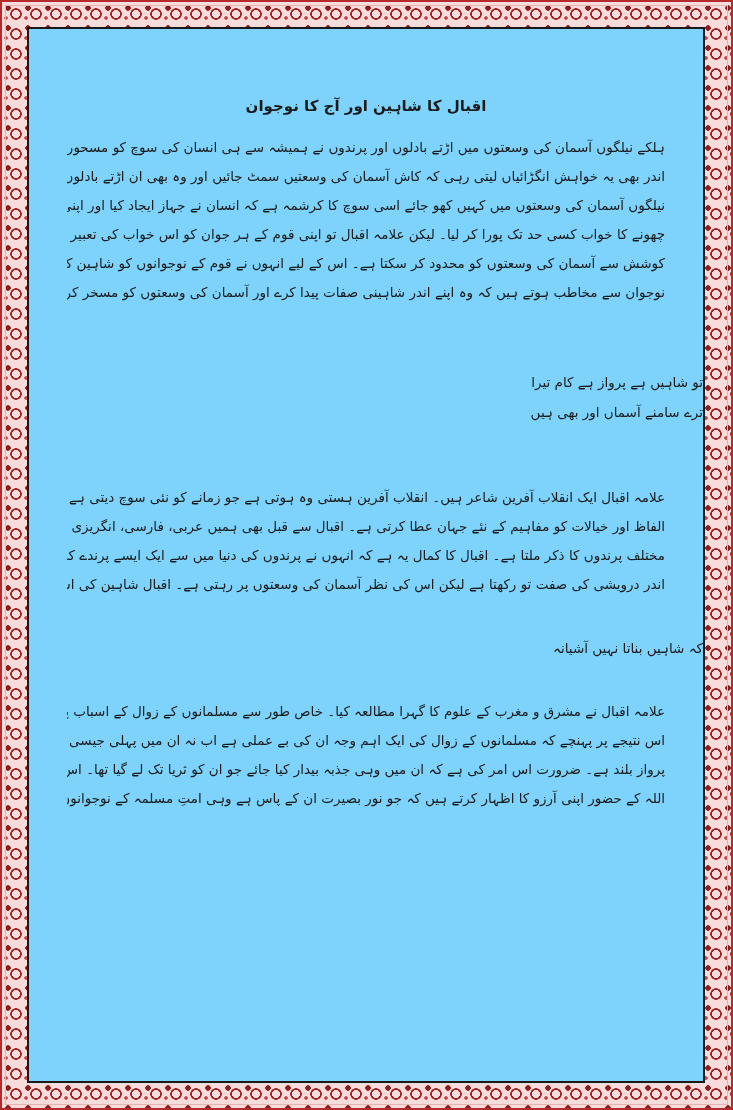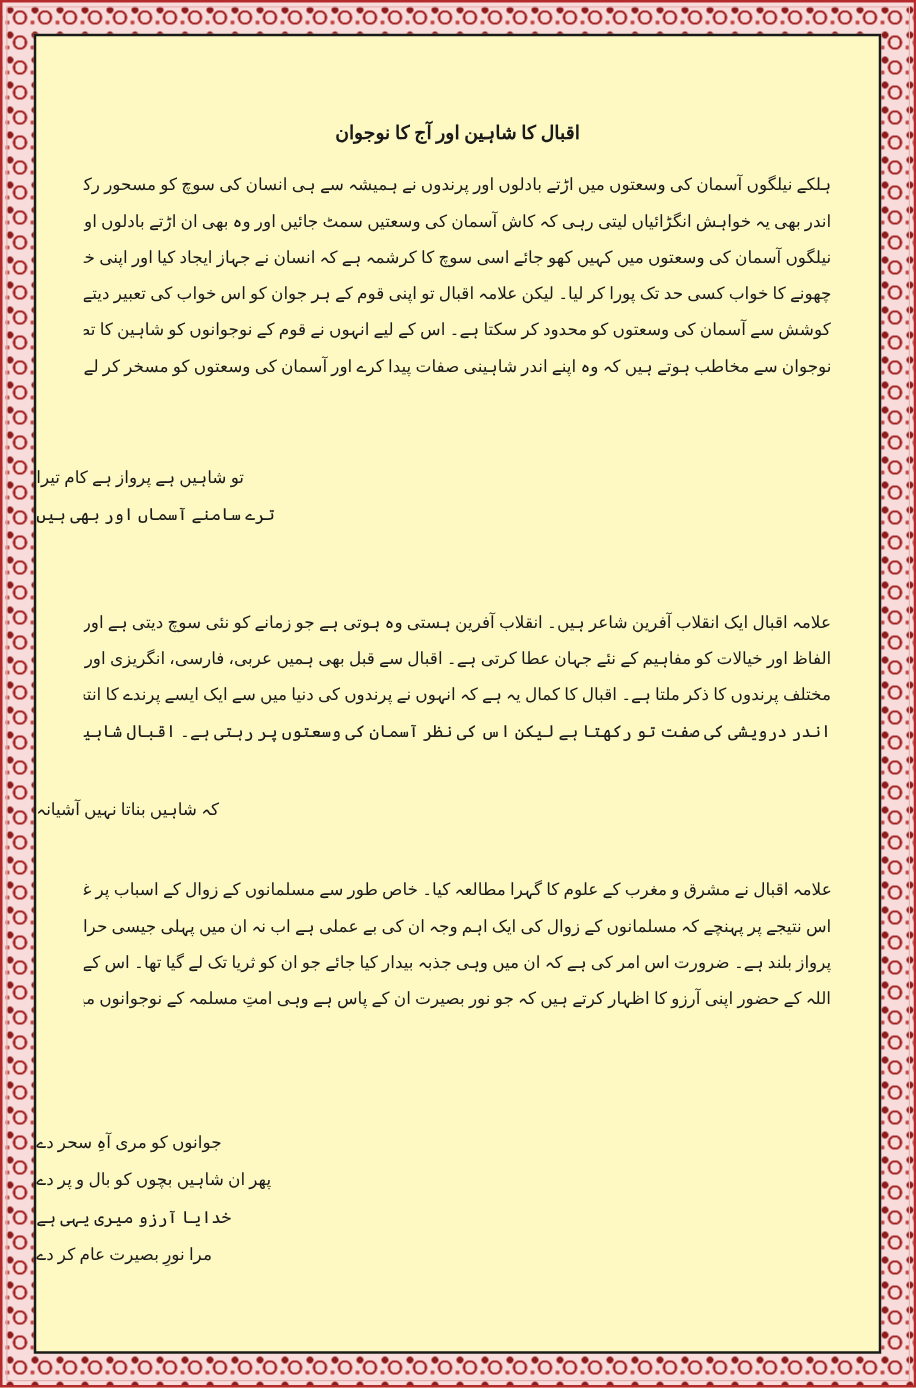--- a/index.html
+++ b/index.html
@@ -21,44 +21,43 @@
   }
   .frame-stripe {
     position: absolute; left: 3px; top: 3px; right: 3px; bottom: 3px;
     border: 1px solid #e6b3b3;
     pointer-events: none;
   }
   .page {
     position: absolute;
     left: 27px; top: 27px; width: 678px; height: 1056px;
     box-sizing: border-box;
-    background: #fef9c3;
+    background: #7dd3fc;
     border: 2px solid #1a1a1a;
-    font-family: Liberation Serif, serif;
   }
   .content {
     position: absolute; left: 0; top: 0; width: 100%; height: 100%;
     direction: rtl;
     color: #1a1a1a;
   }
   .title {
     position: absolute; top: 68px; left: 0; right: 0;
     text-align: center; font-size: 15px; font-weight: bold;
   }
   .para {
     position: absolute; left: 38px; right: 38px;
     font-size: 13.5px; line-height: 29px; text-align: justify;
     text-align-last: right;
   }
   .para .line { display: block; white-space: nowrap; overflow: hidden; }
   .p1 { top: 104px; }
   .p2 { top: 454px; }
   .p3 { top: 668px; }
   .verse {
-    position: absolute; left: 0; right: 0; text-align: left;
+    position: absolute; left: 0; right: 0; text-align: right;
     font-size: 13.5px; line-height: 30px;
   }
   .v1 { top: 338px; }
   .v2 { top: 604px; }
   .v3 { top: 870px; line-height: 30px; }
   .v3 .line { letter-spacing: 1px; }
   .line { display: block; }
 </style>
 </head>
 <body>
@@ -96,20 +95,14 @@
       <span class="line">کہ شاہیں بناتا نہیں آشیانہ</span>
     </div>
 
     <div class="para p3">
       <span class="line">علامہ اقبال نے مشرق و مغرب کے علوم کا گہرا مطالعہ کیا۔ خاص طور سے مسلمانوں کے زوال کے اسباب پر غور کیا اور</span>
       <span class="line">اس نتیجے پر پہنچے کہ مسلمانوں کے زوال کی ایک اہم وجہ ان کی بے عملی ہے اب نہ ان میں پہلی جیسی حرارت رہی ہے اور نہ ہی ان کی</span>
       <span class="line">پرواز بلند ہے۔ ضرورت اس امر کی ہے کہ ان میں وہی جذبہ بیدار کیا جائے جو ان کو ثریا تک لے گیا تھا۔ اس کے لیے اقبال ایک</span>
       <span class="line">اللہ کے حضور اپنی آرزو کا اظہار کرتے ہیں کہ جو نور بصیرت ان کے پاس ہے وہی امتِ مسلمہ کے نوجوانوں میں عام ہو جائے اور</span>
     </div>
 
-    <div class="verse v3">
-      <span class="line">جوانوں کو مری آہِ سحر دے</span>
-      <span class="line">پھر ان شاہیں بچوں کو بال و پر دے</span>
-      <span class="line">خدایا آرزو میری یہی ہے</span>
-      <span class="line">مرا نورِ بصیرت عام کر دے</span>
-    </div>
   </div>
 </div>
 
 </body></html>

